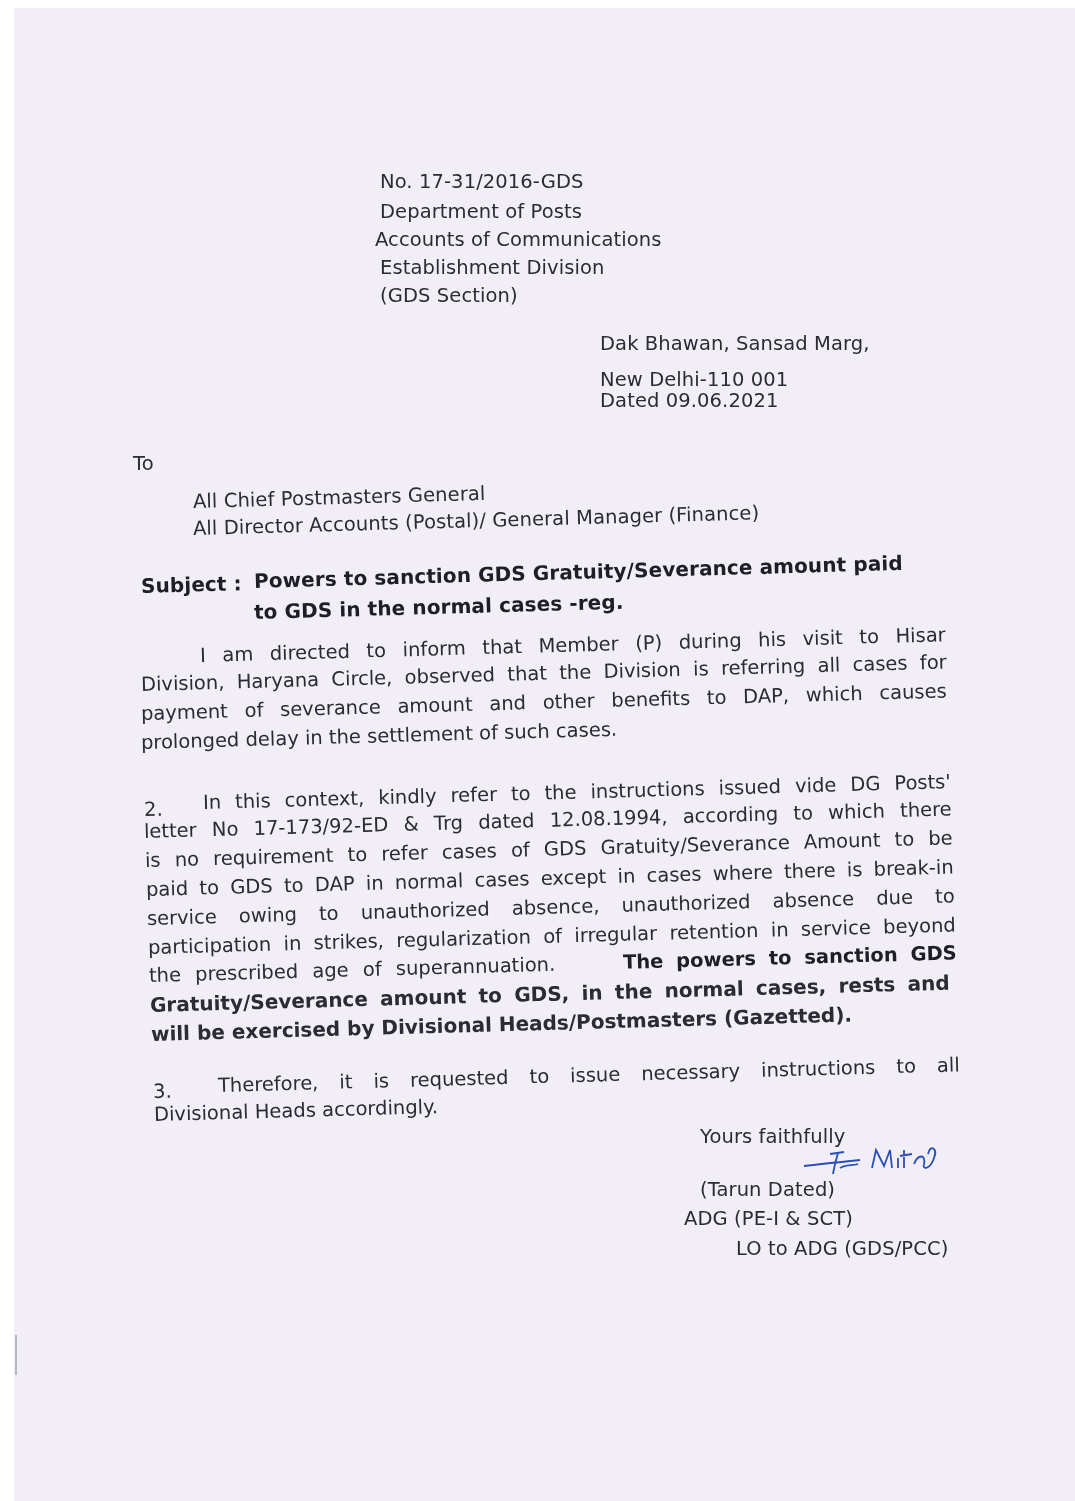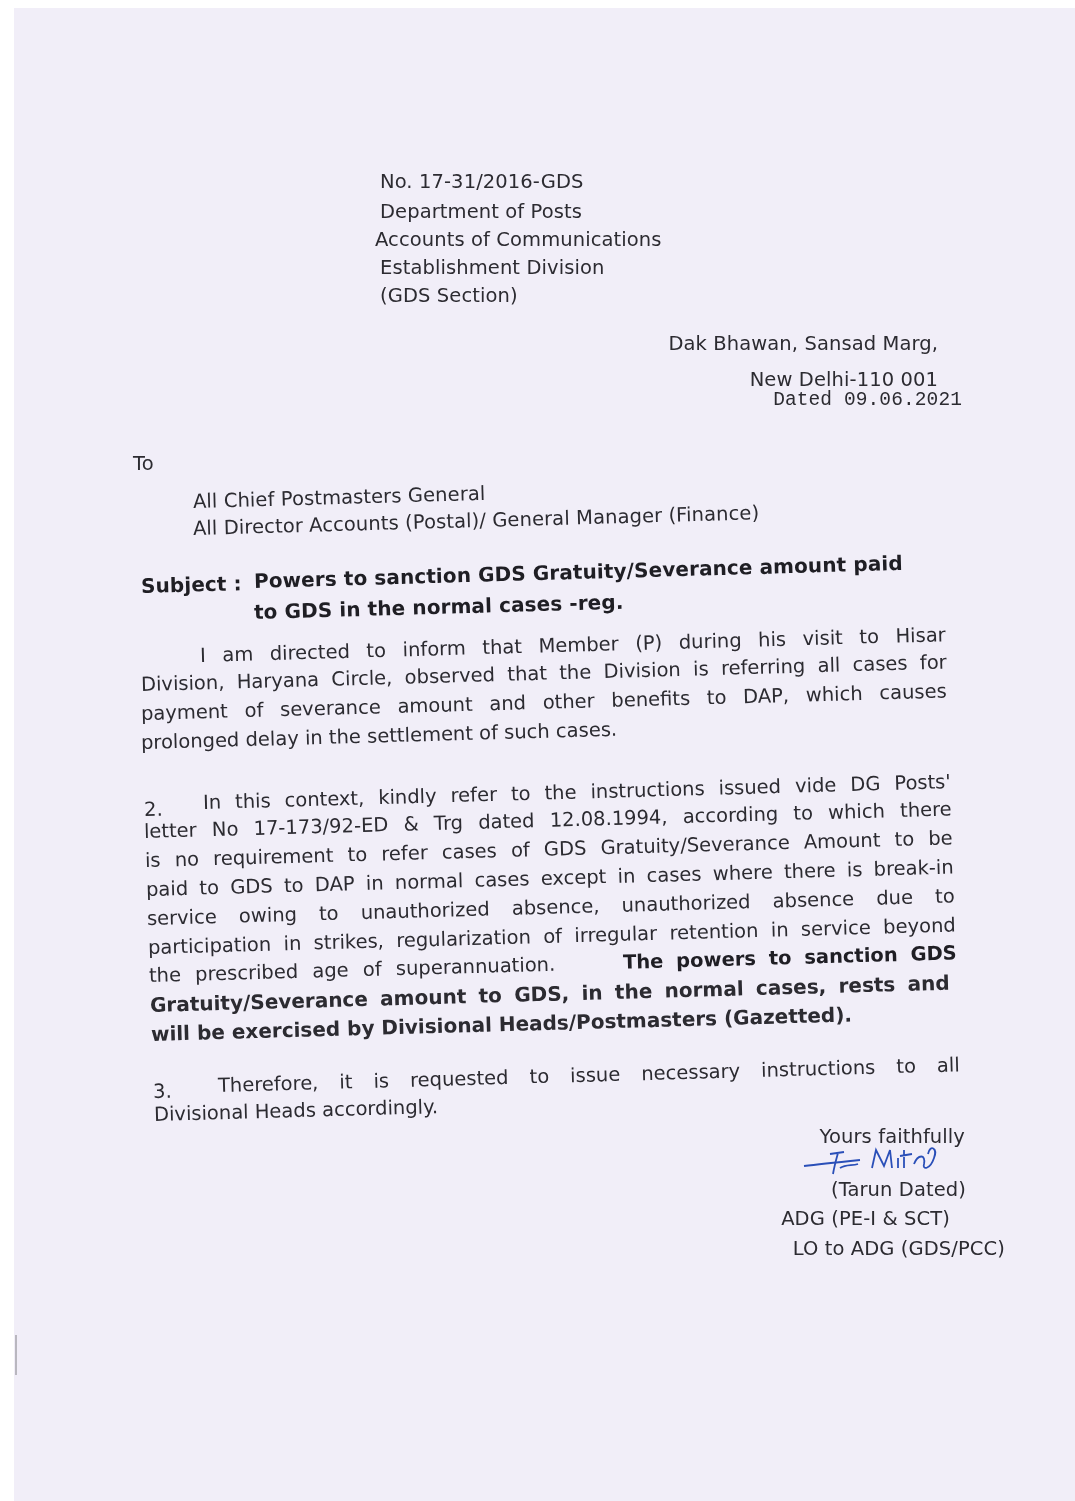--- a/index.html
+++ b/index.html
@@ -25,21 +25,21 @@
     }
     .t {
       position: absolute;
       white-space: nowrap;
       font-size: 19.5px;
       line-height: 1;
       letter-spacing: 0.1px;
       color: #2c2b31;
     }
     .b { font-weight: bold; color: #1f1e24; }
-    .right { text-align: right; }
+    .right { }
 
     
     .hdr { left: 380px; width: 300px; text-align: left; }
 
     
     .jl {
       position: absolute;
       font-size: 19.5px;
       line-height: 1;
       text-align: justify;
@@ -75,21 +75,21 @@
 <div class="scan-mark"></div>
 
 <div class="t hdr" style="top:172px;">No. 17-31/2016-GDS</div>
 <div class="t hdr" style="top:202px;">Department of Posts</div>
 <div class="t hdr" style="top:230px; left:375px; width:310px;">Accounts of Communications</div>
 <div class="t hdr" style="top:258px;">Establishment Division</div>
 <div class="t hdr" style="top:286px;">(GDS Section)</div>
 
 <div class="t right" style="top:334px; left:600px; width:338px;">Dak Bhawan, Sansad Marg,</div>
 <div class="t right" style="top:370px; left:600px; width:338px;">New Delhi-110 001</div>
-<div class="t right" style="top:391px; left:624px; width:338px;font-family:Liberation Mono, monospace;">Dated 09.06.2021</div>
+<div class="t right" style="top:391px; left:600px; width:338px;">Dated 09.06.2021</div>
 
 <div class="t" style="top:446px; left:133px;margin-top:8px;">To</div>
 <div class="t rot" style="top:492px; left:193px;">All Chief Postmasters General</div>
 <div class="t rot" style="top:519px; left:193px;">All Director Accounts (Postal)/ General Manager (Finance)</div>
 
 <div class="t b rot" style="top:576px; left:141px; font-size:20px;">Subject :</div>
 <div class="t b rot" style="top:571px; left:254px; font-size:20px;">Powers to sanction GDS Gratuity/Severance amount paid</div>
 <div class="t b rot" style="top:602px; left:254px; font-size:20px;">to GDS in the normal cases -reg.</div>
 
 <div class="jl rot" style="top:646px; left:200px; width:746px;">I am directed to inform that Member (P) during his visit to Hisar</div>

